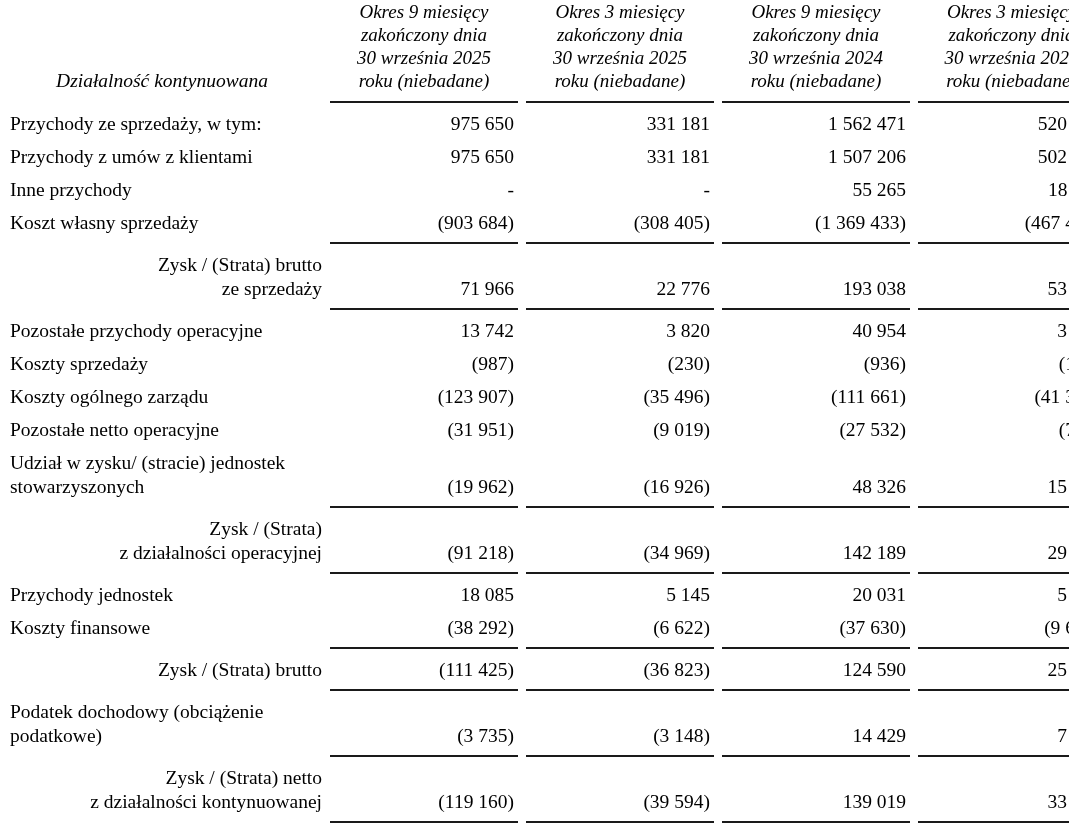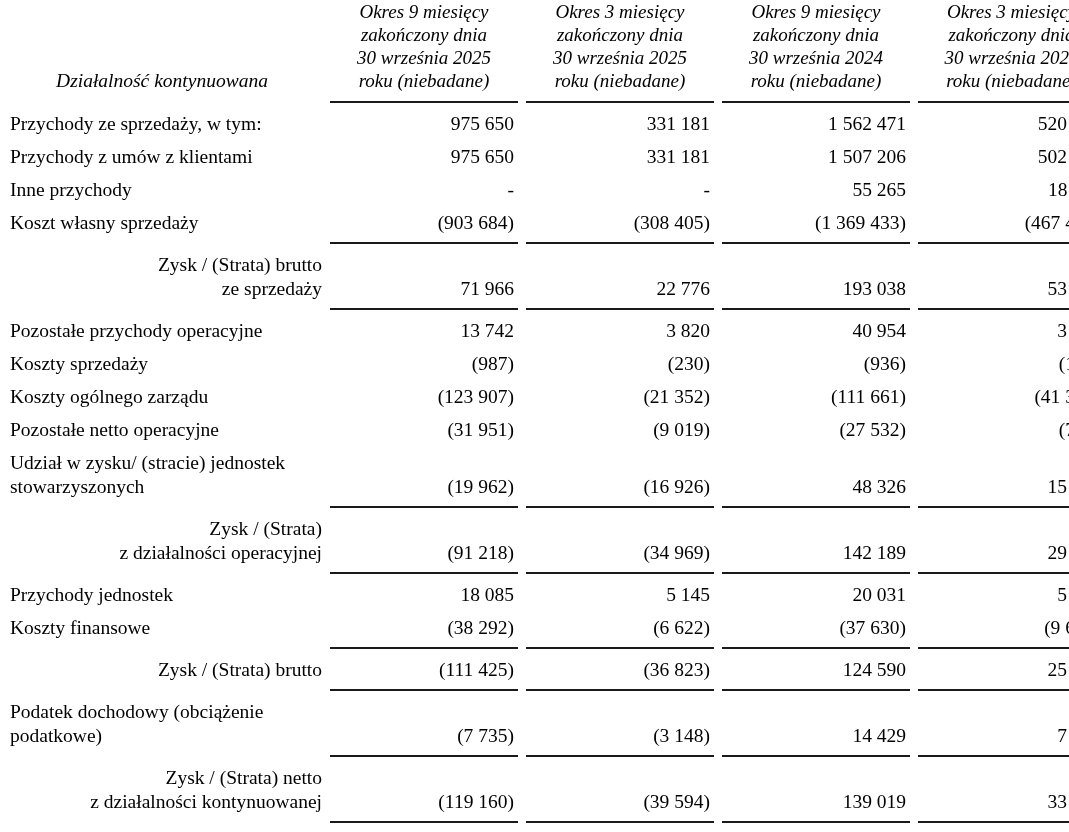--- a/index.html
+++ b/index.html
@@ -250,21 +250,21 @@
       <td class="num">(936)</td>
       <td></td>
       <td class="num">(191)</td>
     </tr>
 
     <tr class="data">
       <td class="label">Koszty ogólnego zarządu</td>
       <td></td>
       <td class="num">(123 907)</td>
       <td></td>
-      <td class="num">(21 352)</td>
+      <td class="num">(35 496)</td>
       <td></td>
       <td class="num">(111 661)</td>
       <td></td>
       <td class="num">(41 335)</td>
     </tr>
 
     <tr class="data">
       <td class="label">Pozostałe netto operacyjne</td>
       <td></td>
       <td class="num">(31 951)</td>
@@ -383,21 +383,21 @@
       <td></td>
       <td class="ruled"></td>
       <td></td>
       <td class="ruled"></td>
     </tr>
 
     <tr class="data tall">
       <td class="label">Podatek dochodowy (obciążenie
 podatkowe)</td>
       <td></td>
-      <td class="num">(7 735)</td>
+      <td class="num">(3 735)</td>
       <td></td>
       <td class="num">(3 148)</td>
       <td></td>
       <td class="num">14 429</td>
       <td></td>
       <td class="num">7 645</td>
     </tr>
 
     <tr class="rule-row">
       <td></td>

